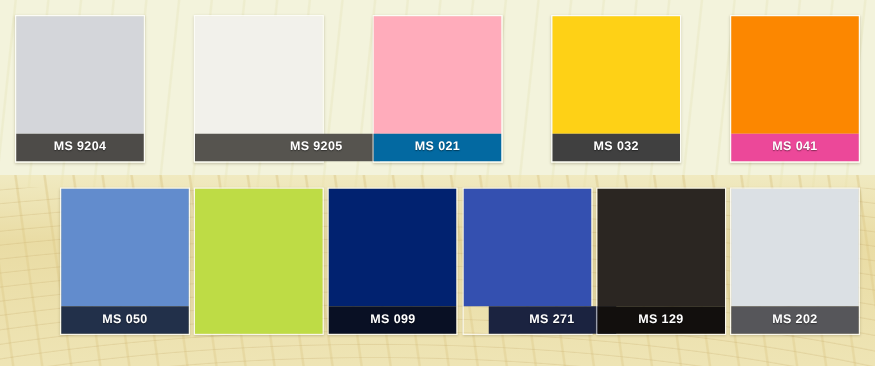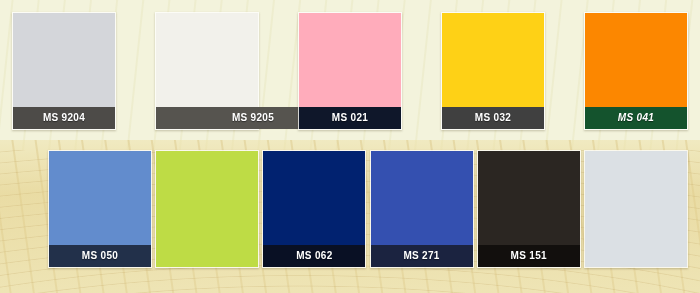--- a/index.html
+++ b/index.html
@@ -139,51 +139,52 @@
       <div class="swatch-card">
         <div class="swatch-color" style="background-color: rgb(212, 214, 218);"></div>
         <div class="swatch-label" style="background-color: rgb(77, 75, 72);">MS 9204</div>
       </div>
       <div class="swatch-card">
         <div class="swatch-color" style="background-color: rgb(242, 241, 235);"></div>
         <div class="swatch-label" style="background-color: rgb(86, 84, 79); padding-left: 46px;">MS 9205</div>
       </div>
       <div class="swatch-card">
         <div class="swatch-color" style="background-color: rgb(255, 172, 187);"></div>
-        <div class="swatch-label" style="background-color: #0f172a;">MS 021</div>
+        <div class="swatch-label" style="background-color: #0369a1;">MS 021</div>
       </div>
       <div class="swatch-card">
         <div class="swatch-color" style="background-color: rgb(254, 209, 22);"></div>
         <div class="swatch-label" style="background-color: #404040;">MS 032</div>
       </div>
       <div class="swatch-card">
         <div class="swatch-color" style="background-color: rgb(252, 135, 0);"></div>
-        <div class="swatch-label" style="background-color: #14532d; font-style: italic;">MS 041</div>
+        <div class="swatch-label" style="background-color: #ec4899;">MS 041</div>
       </div>
     </div>
 
     <div class="swatch-row row-bottom">
       <div class="swatch-card">
         <div class="swatch-color" style="background-color: rgb(98, 140, 205);"></div>
         <div class="swatch-label" style="background-color: rgb(34, 48, 74);">MS 050</div>
       </div>
       <div class="swatch-card">
         <div class="swatch-color" style="background-color: rgb(190, 220, 69);"></div>
       </div>
       <div class="swatch-card">
         <div class="swatch-color" style="background-color: rgb(1, 34, 112);"></div>
-        <div class="swatch-label" style="background-color: rgb(9, 16, 36);">MS 062</div>
+        <div class="swatch-label" style="background-color: rgb(9, 16, 36);">MS 099</div>
       </div>
       <div class="swatch-card">
         <div class="swatch-color" style="background-color: rgb(52, 80, 176);"></div>
-        <div class="swatch-label" style="background-color: rgb(27, 35, 64);">MS 271</div>
+        <div class="swatch-label" style="background-color: rgb(27, 35, 64); margin-left: 20px;">MS 271</div>
       </div>
       <div class="swatch-card">
         <div class="swatch-color" style="background-color: rgb(43, 38, 34);"></div>
-        <div class="swatch-label" style="background-color: rgb(18, 15, 13);">MS 151</div>
+        <div class="swatch-label" style="background-color: rgb(18, 15, 13);">MS 129</div>
       </div>
       <div class="swatch-card">
         <div class="swatch-color" style="background-color: rgb(219, 224, 228);"></div>
+        <div class="swatch-label" style="background-color: rgb(86, 86, 90);">MS 202</div>
       </div>
     </div>
 
   </div>
 </div>
 
 </body></html>

